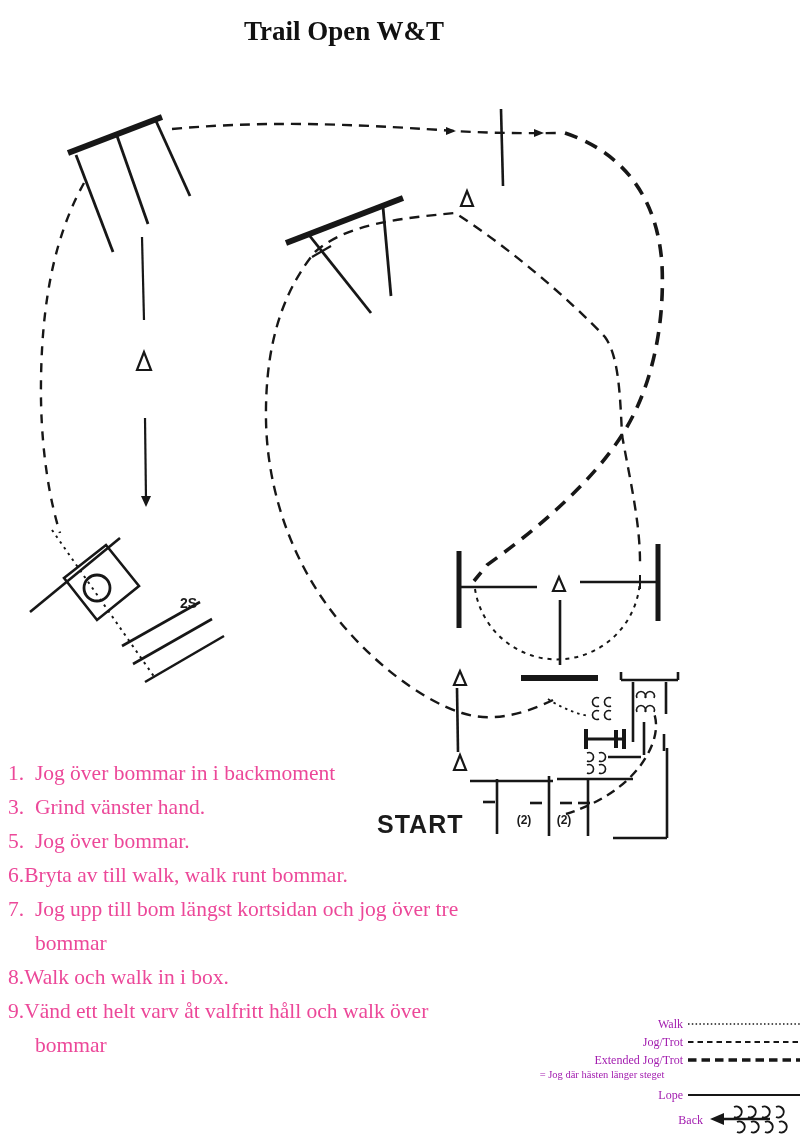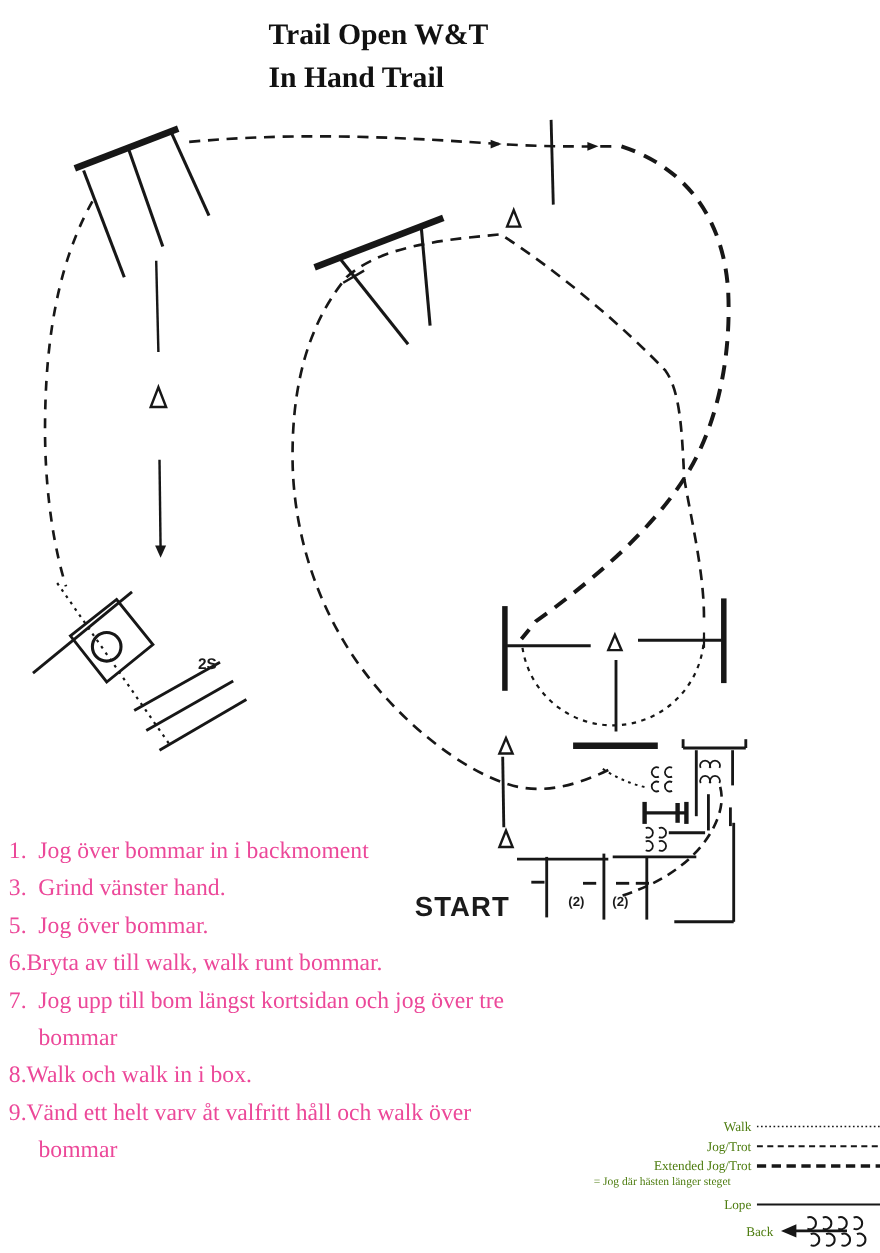--- a/index.html
+++ b/index.html
@@ -7,37 +7,36 @@
         font-family:"Liberation Serif",serif;color:#141414;}
   .title{position:absolute;top:12px;left:244px;width:556px;
          font-weight:bold;font-size:27px;line-height:39px;color:#111;}
   .course-svg{position:absolute;left:0;top:0;}
   .ink{stroke:#171717;fill:none;stroke-linecap:butt;}
   .fillink{fill:#171717;stroke:none;}
   .instructions{position:absolute;left:8px;top:756px;width:566px;
                 font-size:21.5px;line-height:34px;color:#ec4899;}
   .instr-line1{white-space:pre-wrap;}
   .instr-line2{padding-left:27px;white-space:pre-wrap;}
-  .legend{position:absolute;right:0;top:1015px;width:280px;color:#4d7c0f;}
+  .legend{position:absolute;right:0;top:1015px;width:280px;color:#a21caf;}
   .legend-row{display:flex;justify-content:flex-end;align-items:center;height:18px;}
   .legend-label{font-size:12px;margin-right:5px;white-space:nowrap;}
   .legend-note{text-align:center;padding-right:116px;font-size:10.5px;height:17px;}
   .legend-sample{display:block;}
   .start-text{font-family:"Liberation Sans",sans-serif;font-weight:bold;font-size:25px;
               letter-spacing:1px;fill:#1b1b1b;}
   .small-label{font-family:"Liberation Sans",sans-serif;font-weight:bold;fill:#1b1b1b;}
 </style>
 </head>
 <body>
 
 <div class="page">
 
   <div class="title">
     <div>Trail Open W&amp;T</div>
-    <div>In Hand Trail</div>
   </div>
 
   <svg class="course-svg" width="800" height="1139" viewBox="0 0 800 1139">
 
     <g>
       <path class="ink" stroke-width="2.4" stroke-dasharray="10 7" d="M172,129 C280,119 380,126 455,131 C505,134 545,133 562,133"></path>
       <polygon class="fillink" points="456,131 446,127 446,135"></polygon>
       <polygon class="fillink" points="544,133 534,129 534,137"></polygon>
     </g>
 

